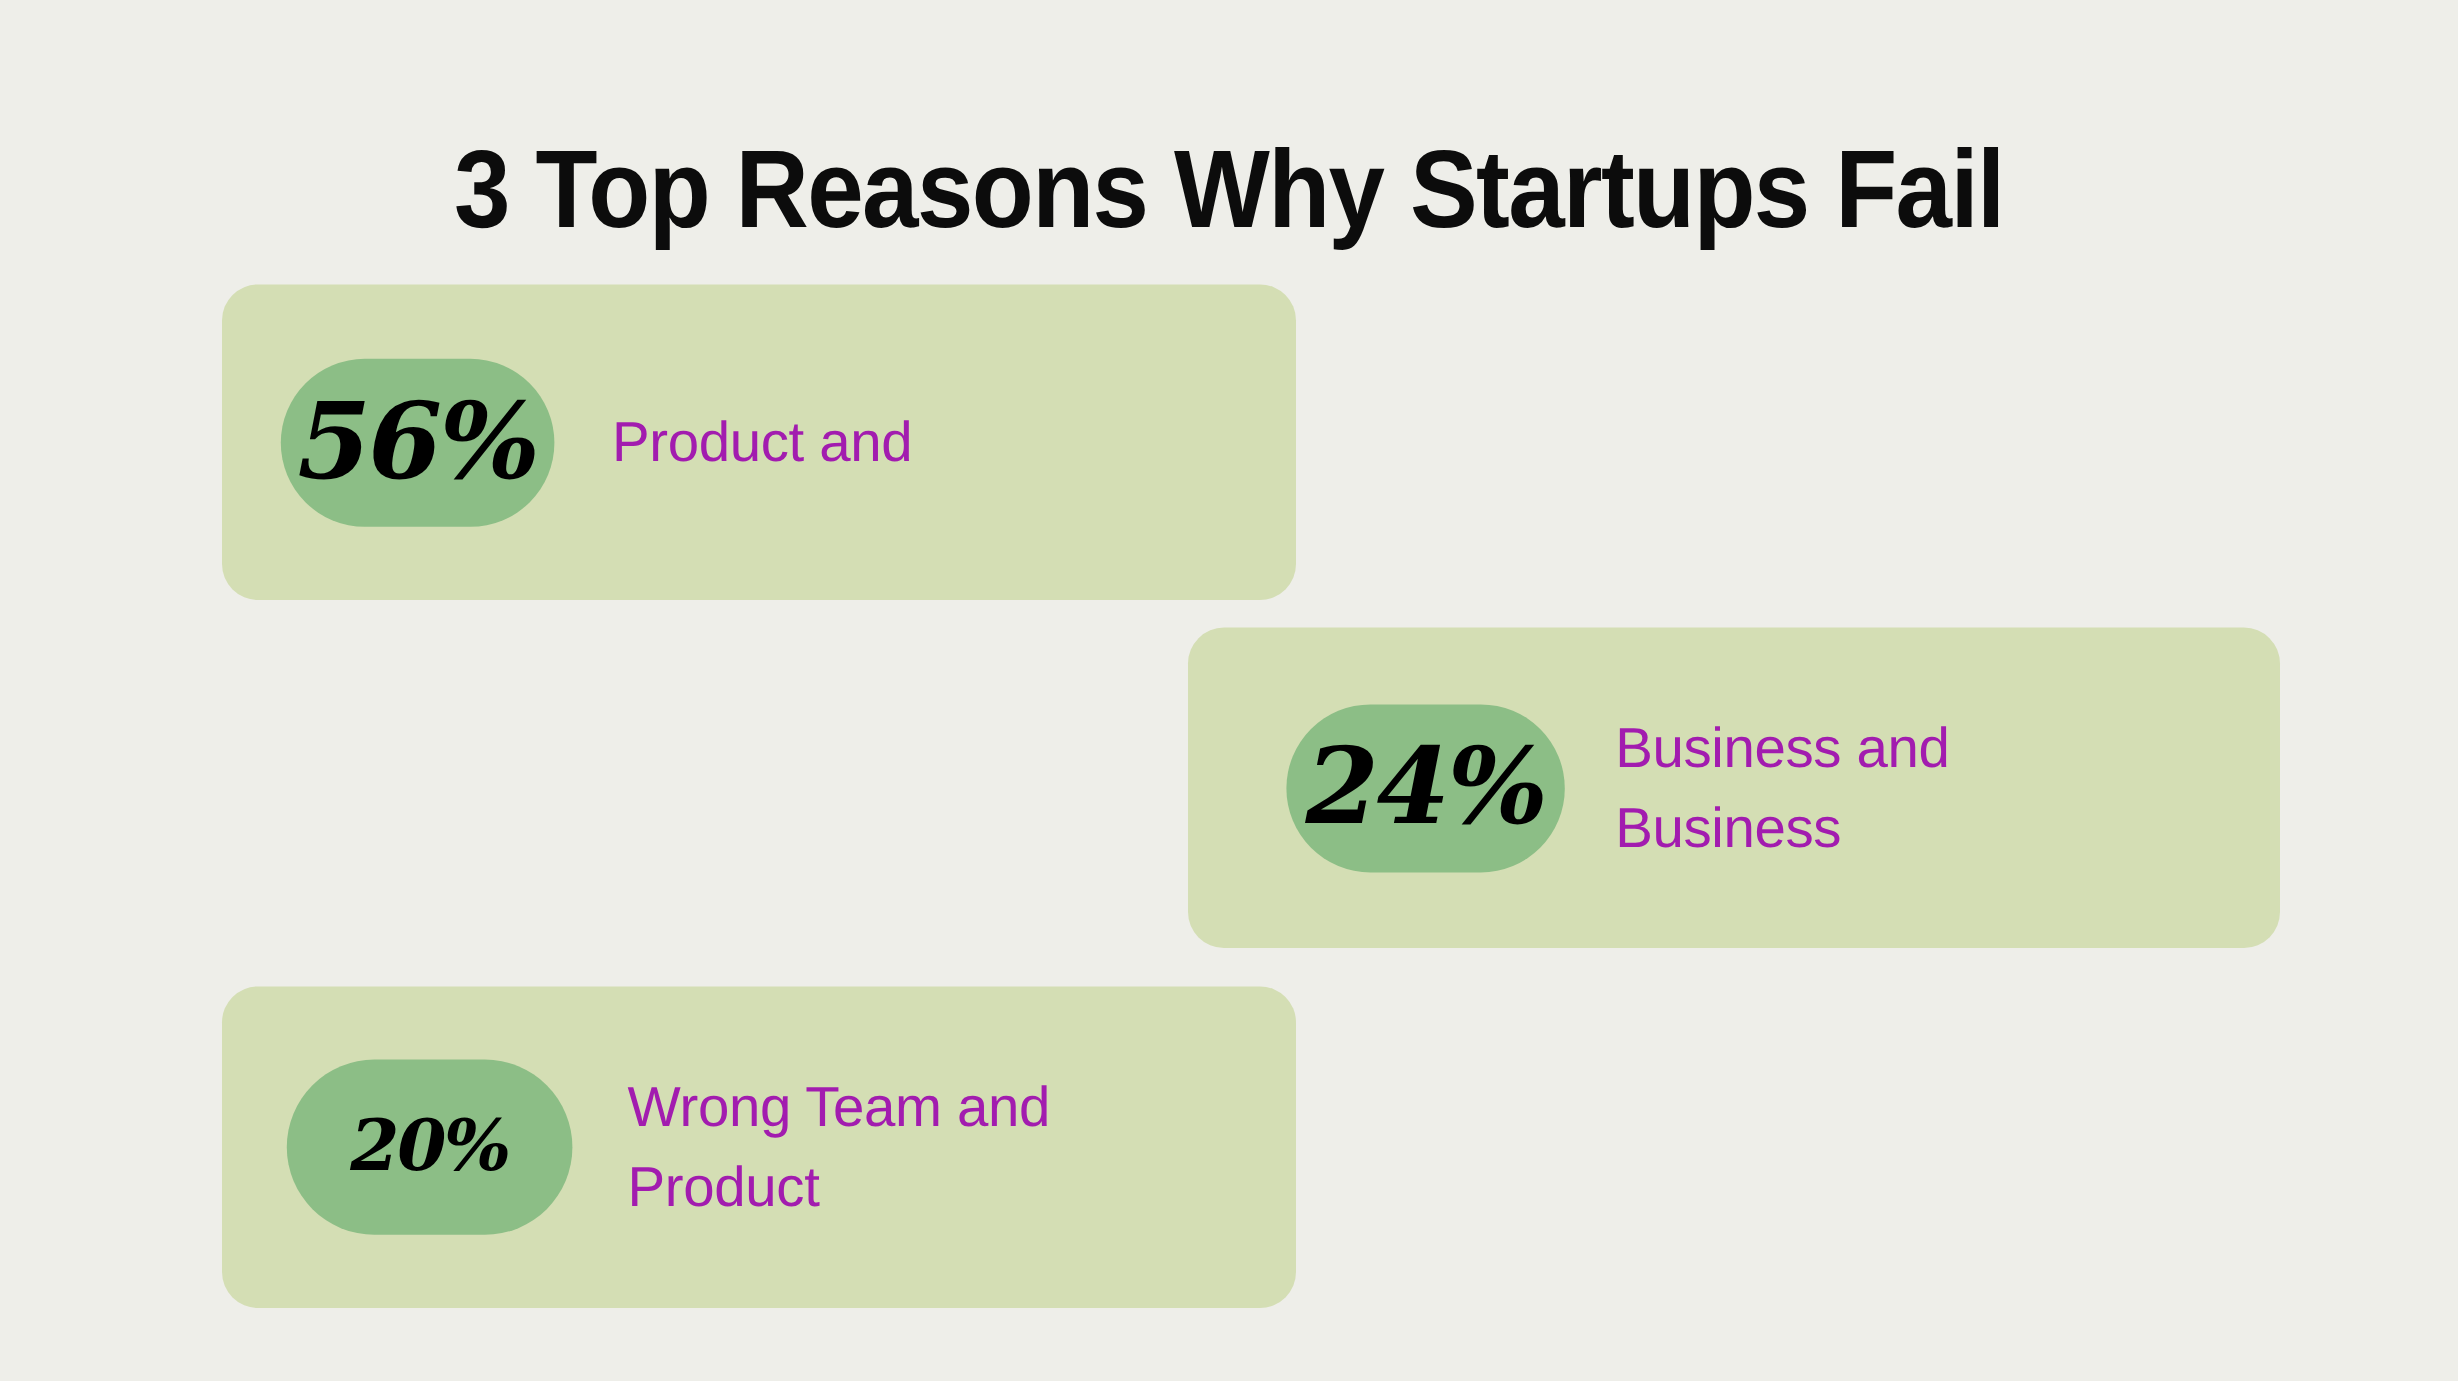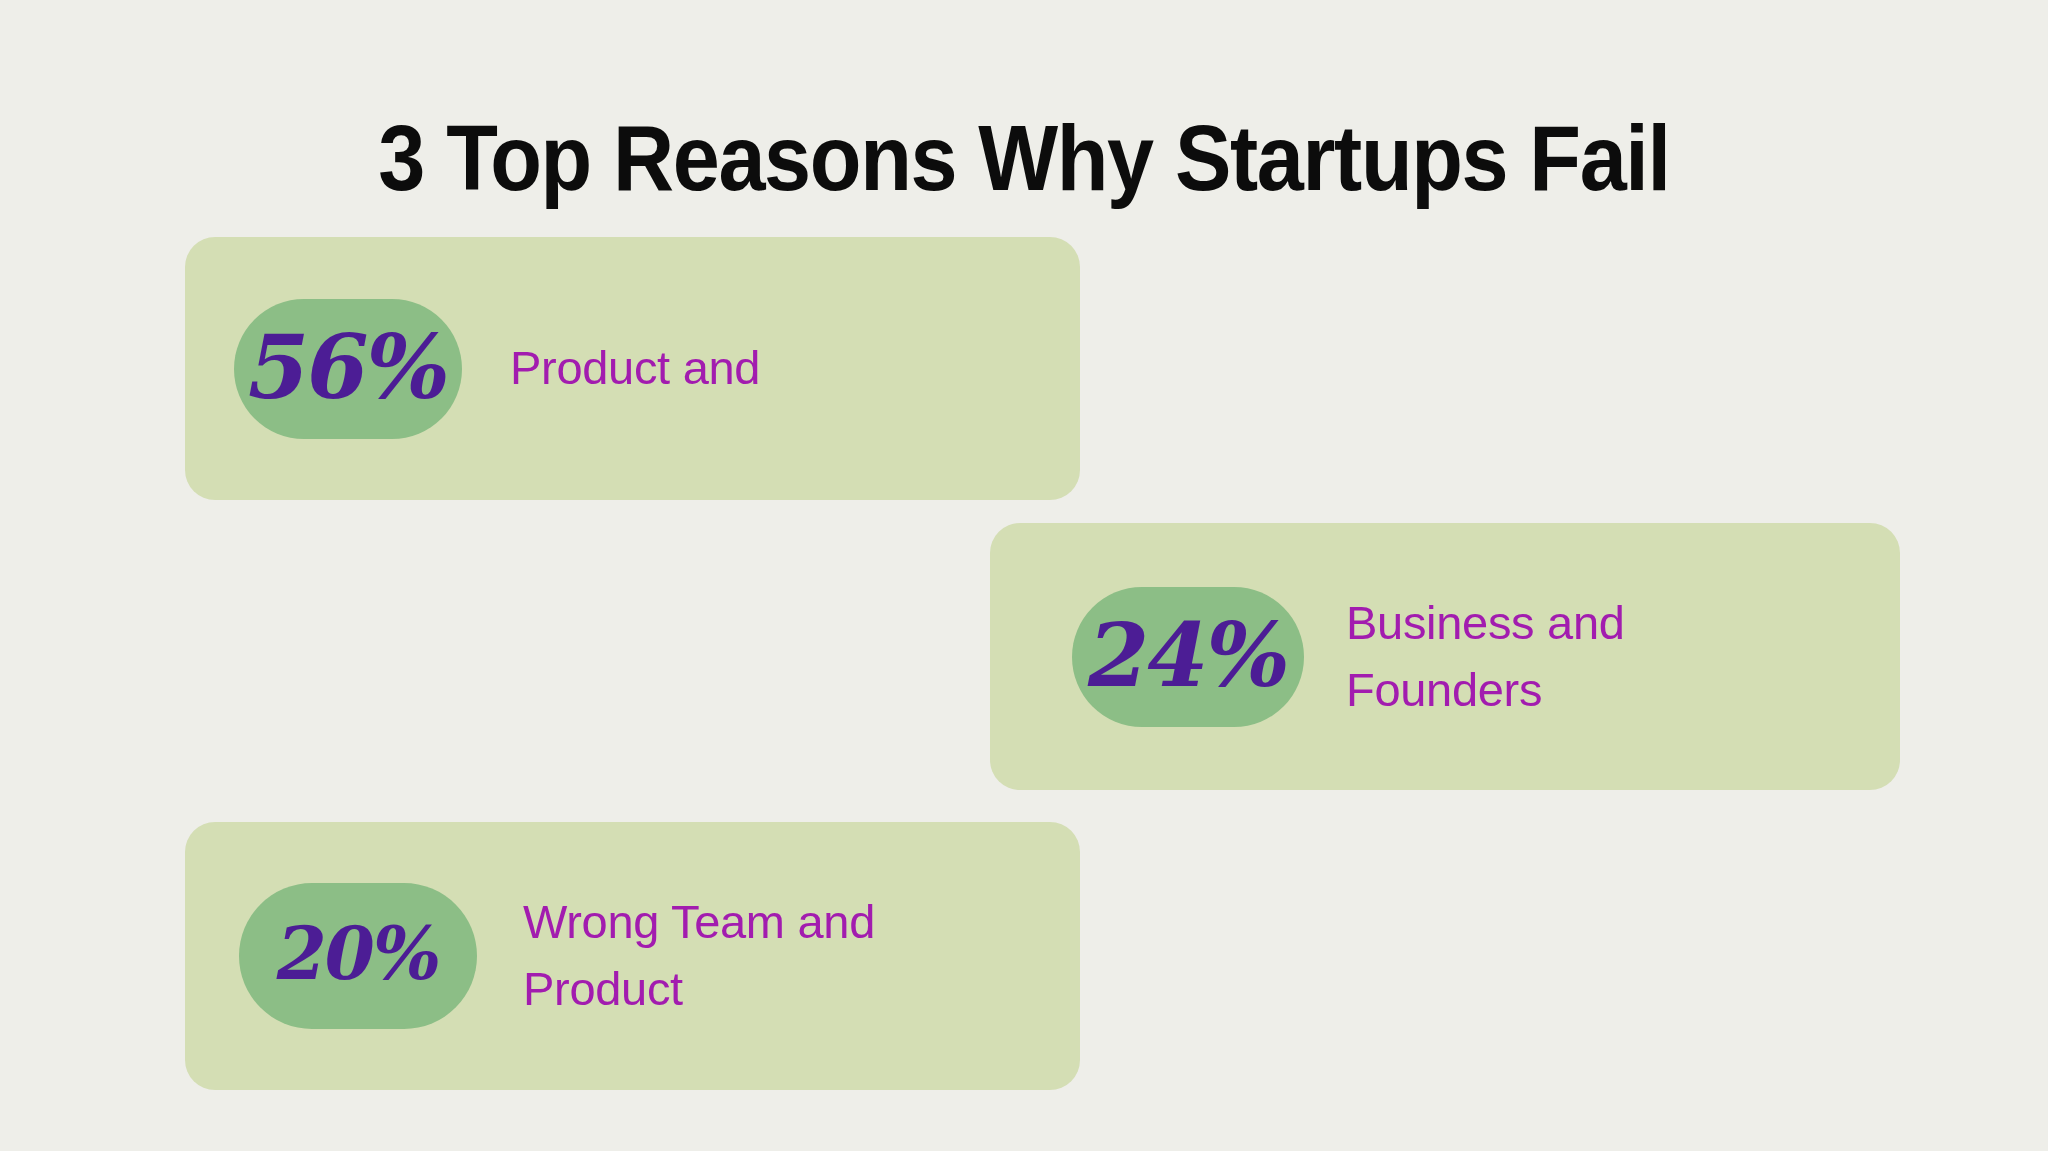--- a/index.html
+++ b/index.html
@@ -88,27 +88,27 @@
   .pill-1 { width: 228px; height: 140px; }
   .pill-2 { width: 232px; height: 140px; }
   .pill-3 { width: 238px; height: 146px; }
 
   .pill-value {
     font-family: "DejaVu Serif", "Liberation Serif", serif;
     font-style: italic;
     font-weight: 700;
     font-size: 88px;
     line-height: 1;
-    color: #4c1d95;
+    color: #000000;
     letter-spacing: -2px;
     transform: translateY(-2px);
     white-space: nowrap;
   }
 
-  .pill-3 .pill-value { font-size: 72px; }
+  .pill-3 .pill-value { font-size: 59px; }
 
   
   .card-label {
     margin-left: 48px;
     font-family: "Liberation Sans", sans-serif;
     font-weight: 400;
     font-size: 47px;
     line-height: 1.42;
     color: #a21caf;
     letter-spacing: -0.3px;
@@ -134,21 +134,21 @@
       <span>Product and</span>
     </div>
   </div>
 
   <div class="card card-2">
     <div class="pill pill-2">
       <span class="pill-value">24%</span>
     </div>
     <div class="card-label">
       <span>Business and</span>
-      <span>Founders</span>
+      <span>Business</span>
     </div>
   </div>
 
   <div class="card card-3">
     <div class="pill pill-3">
       <span class="pill-value">20%</span>
     </div>
     <div class="card-label">
       <span>Wrong Team and</span>
       <span>Product</span>

